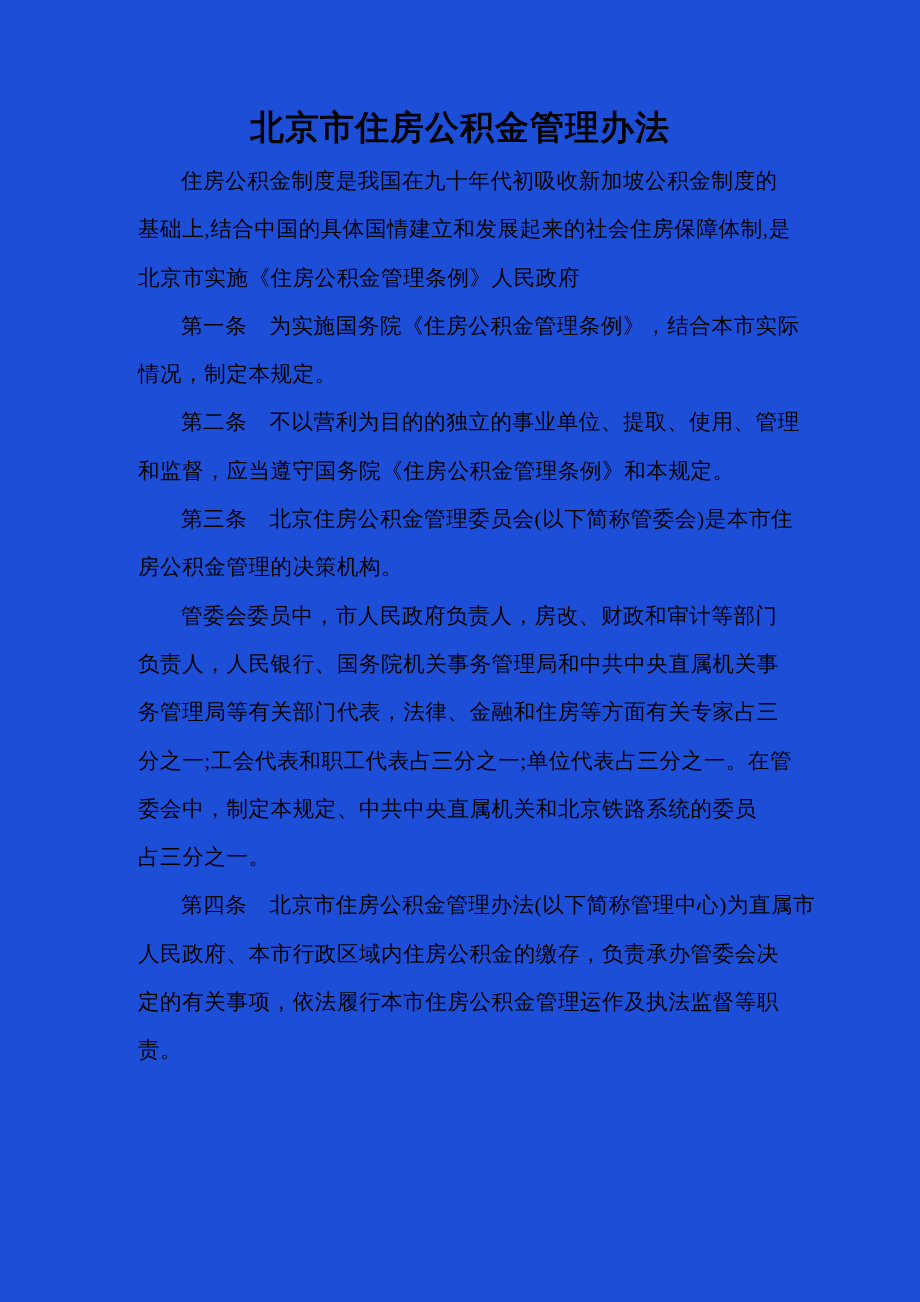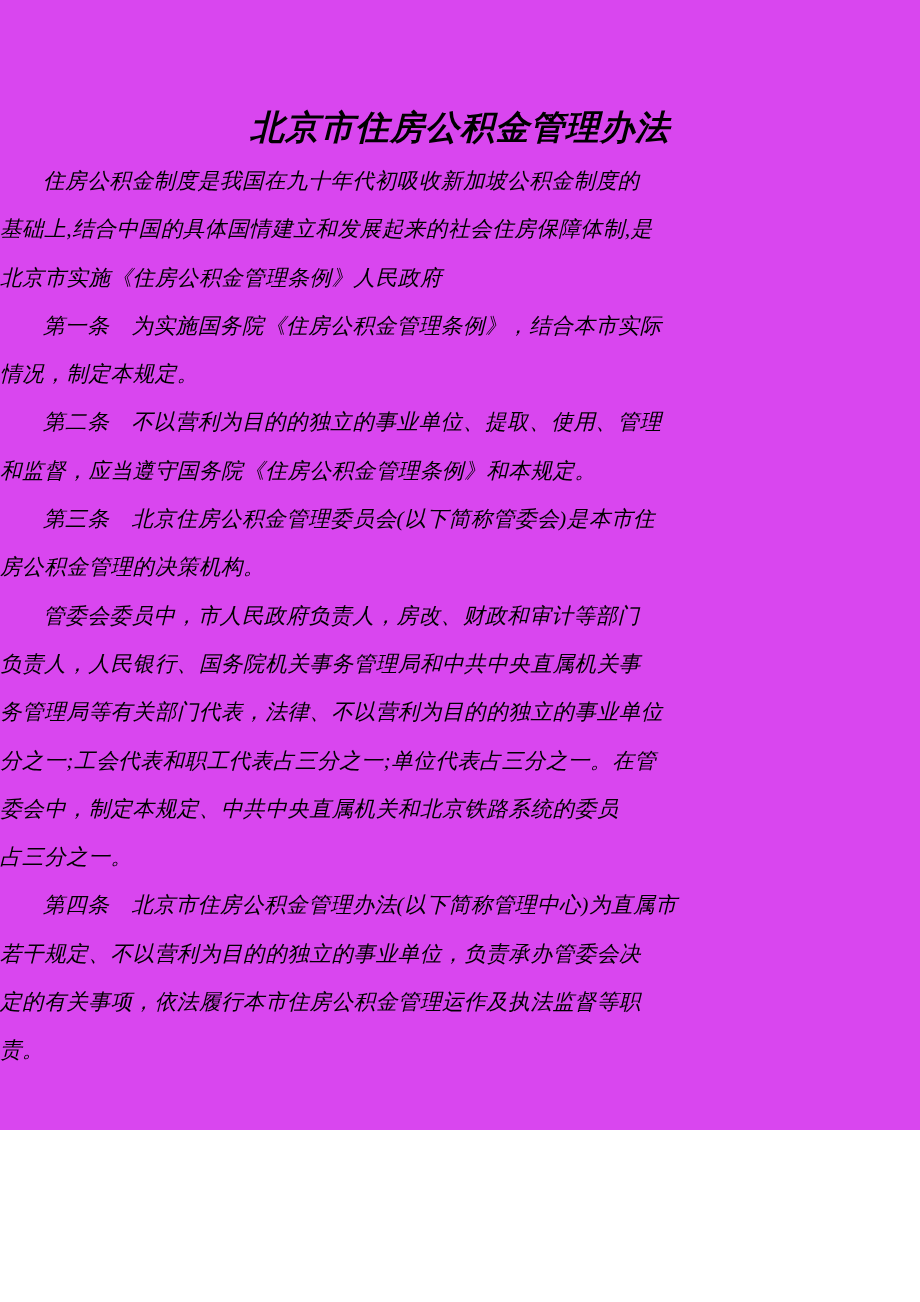--- a/index.html
+++ b/index.html
@@ -10,37 +10,37 @@
   body {
     width: 920px;
     height: 1302px;
     overflow: hidden;
     color: #000000;
     font-family: "Liberation Serif", "DejaVu Serif", serif;
   }
   .page {
     position: relative;
     width: 920px;
-    height: 1130px;
-    background: #d946ef;
+    height: 1302px;
+    background: #1d4ed8;
     overflow: hidden;
-    font-style: italic;
   }
   .doc-title {
     margin: 0;
     padding-top: 106px;
     text-align: center;
     font-size: 34px;
     font-weight: bold;
     line-height: 44px;
     letter-spacing: 1px;
     color: #000000;
   }
   .doc-body {
     margin-top: 7px;
+    padding-left: 138px;
     padding-right: 100px;
   }
   .line {
     font-size: 21.5px;
     line-height: 48.3px;
     letter-spacing: 0.6px;
     white-space: nowrap;
     color: #000000;
   }
   .line.indent {
@@ -57,22 +57,22 @@
       <div class="line">基础上,结合中国的具体国情建立和发展起来的社会住房保障体制,是</div>
       <div class="line">北京市实施《住房公积金管理条例》人民政府</div>
       <div class="line indent">第一条　为实施国务院《住房公积金管理条例》，结合本市实际</div>
       <div class="line">情况，制定本规定。</div>
       <div class="line indent">第二条　不以营利为目的的独立的事业单位、提取、使用、管理</div>
       <div class="line">和监督，应当遵守国务院《住房公积金管理条例》和本规定。</div>
       <div class="line indent">第三条　北京住房公积金管理委员会(以下简称管委会)是本市住</div>
       <div class="line">房公积金管理的决策机构。</div>
       <div class="line indent">管委会委员中，市人民政府负责人，房改、财政和审计等部门</div>
       <div class="line">负责人，人民银行、国务院机关事务管理局和中共中央直属机关事</div>
-      <div class="line">务管理局等有关部门代表，法律、不以营利为目的的独立的事业单位</div>
+      <div class="line">务管理局等有关部门代表，法律、金融和住房等方面有关专家占三</div>
       <div class="line">分之一;工会代表和职工代表占三分之一;单位代表占三分之一。在管</div>
       <div class="line">委会中，制定本规定、中共中央直属机关和北京铁路系统的委员</div>
       <div class="line">占三分之一。</div>
       <div class="line indent">第四条　北京市住房公积金管理办法(以下简称管理中心)为直属市</div>
-      <div class="line">若干规定、不以营利为目的的独立的事业单位，负责承办管委会决</div>
+      <div class="line">人民政府、本市行政区域内住房公积金的缴存，负责承办管委会决</div>
       <div class="line">定的有关事项，依法履行本市住房公积金管理运作及执法监督等职</div>
       <div class="line">责。</div>
     </div>
 </div>
 
 </body></html>

